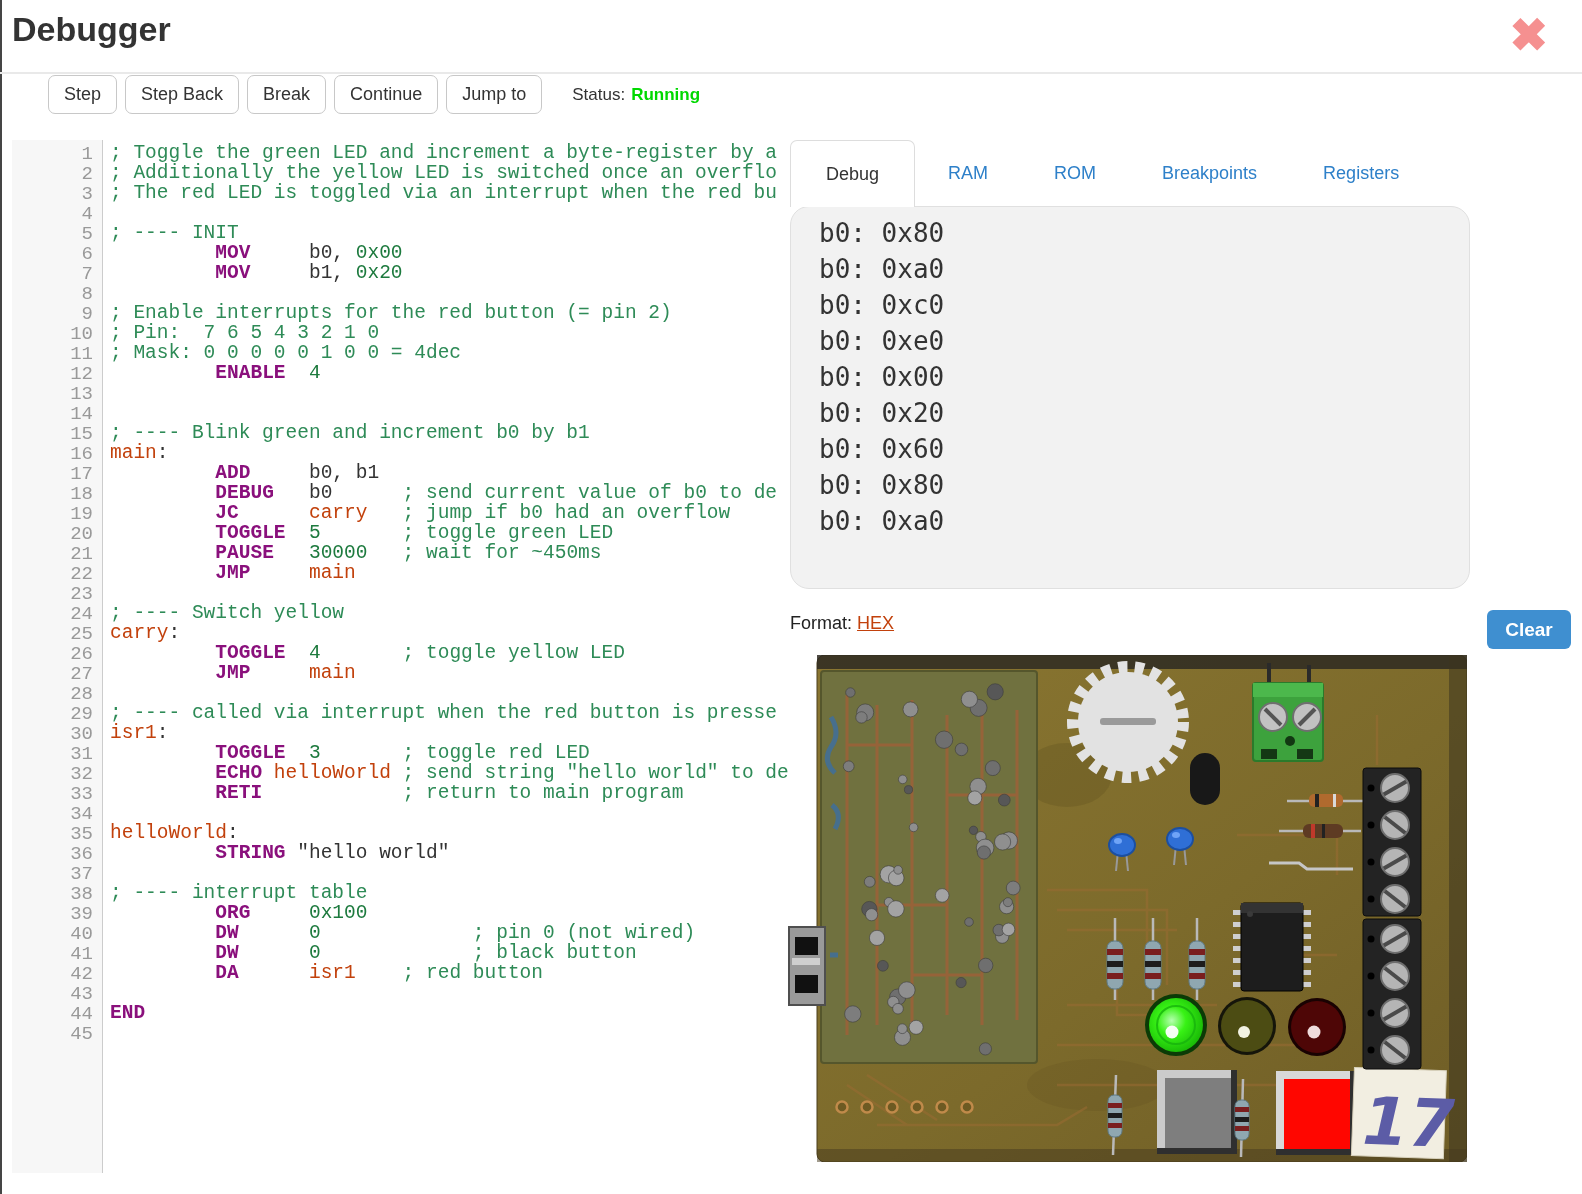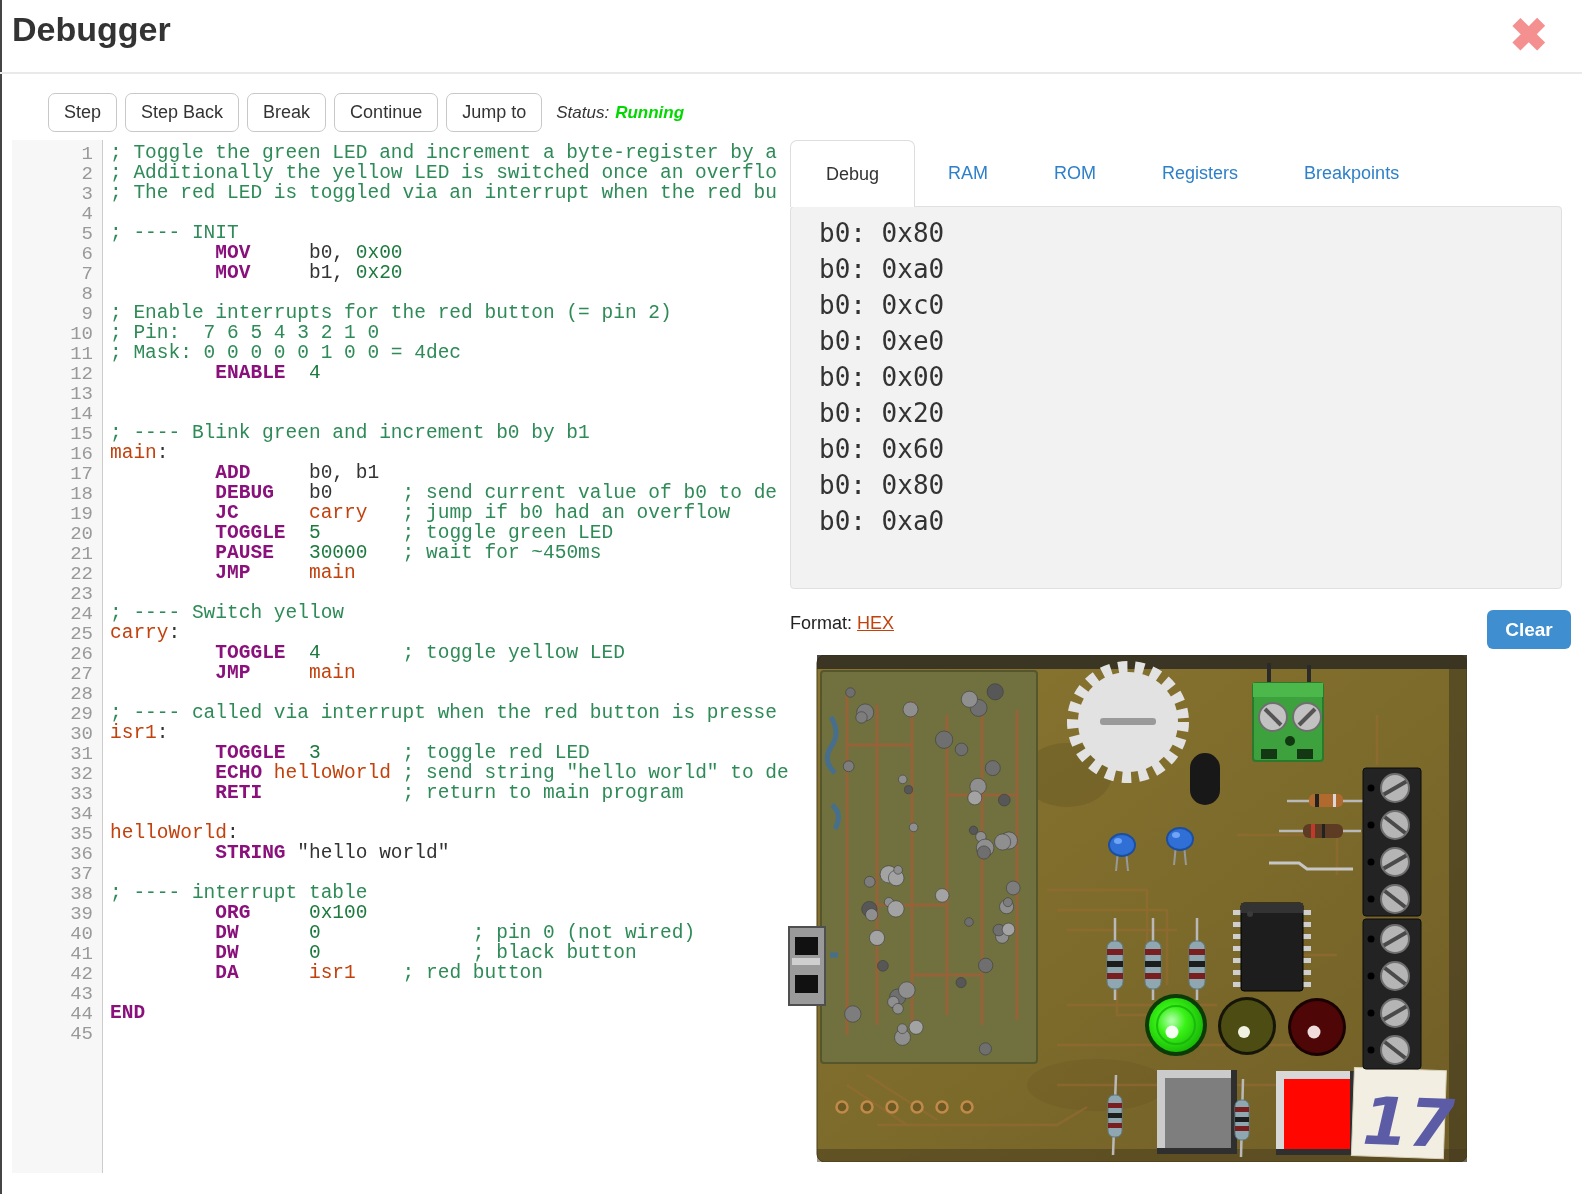--- a/index.html
+++ b/index.html
@@ -7,24 +7,24 @@
         font-family:"Liberation Sans",sans-serif;color:#333;}
   .page-left-edge{position:absolute;left:0;top:0;width:2px;height:1194px;background:#454545;}
 
   
   .app-title{position:absolute;left:12px;top:10px;font-size:34px;font-weight:bold;color:#333;}
   .close-x{position:absolute;right:34px;top:12px;font-size:46px;font-weight:bold;color:#f59090;
            line-height:1;cursor:pointer;}
   .header-rule{position:absolute;left:0;top:72px;width:1582px;height:2px;background:#e9e9e9;}
 
   
-  .toolbar{position:absolute;left:10px;top:93px;display:flex;align-items:center;gap:8px;padding-left:38px;}
+  .toolbar{position:absolute;left:10px;top:75px;display:flex;align-items:center;gap:24px;padding-left:38px;}
   .tbtn{height:39px;padding:0 15px;background:#fff;border:1px solid #c8c8c8;border-radius:7px;
         font-size:18px;color:#333;display:flex;align-items:center;font-family:"Liberation Sans",sans-serif;}
-  .status-wrap{margin-left:6px;font-size:17px;color:#333;display:flex;gap:6px;align-items:center;font-style:italic;}
+  .status-wrap{margin-left:6px;font-size:17px;color:#333;display:flex;gap:6px;align-items:center;}
   .status-value{font-weight:bold;}
 
   
   .editor{position:absolute;left:10px;top:140px;width:1562px;height:1033px;background:#fff;}
   .gutter{position:absolute;left:2px;top:0;width:90px;height:1033px;background:#f7f7f7;
           border-right:1px solid #ccc;}
   .gutter-inner{padding-top:3px;}
   .lineno{height:20px;line-height:20px;text-align:right;padding-right:9px;color:#999;
           font:19px "Liberation Mono",monospace;}
   .code{position:absolute;left:100px;top:3px;white-space:pre;font:19.5px/20px "Liberation Mono",monospace;}
@@ -37,22 +37,22 @@
   .tk-p{color:#333;margin-top:9px;}
 
   
   .panel{position:absolute;left:790px;top:140px;width:772px;background:#fff;}
   .tabs{position:relative;height:67px;display:flex;align-items:stretch;}
   .tab-active{box-sizing:border-box;border:1px solid #ddd;border-bottom:none;border-radius:7px 7px 0 0;
               background:#fff;padding:0 35px;display:flex;align-items:center;font-size:18px;color:#333;
               position:relative;z-index:3;}
   .tab-link{padding:0 33px;display:flex;align-items:center;font-size:18px;color:#2e80c9;
             text-decoration:none;cursor:pointer;}
-  .debug-box{position:relative;box-sizing:border-box;width:772px;height:383px;margin-top:-1px;
-             background:#f2f2f2;border:1px solid #e0e0e0;border-radius:4px;overflow:hidden;z-index:2;}
+  .debug-box{position:relative;box-sizing:border-box;width:680px;height:383px;margin-top:-1px;
+             background:#f2f2f2;border:1px solid #e0e0e0;border-radius:19px;overflow:hidden;z-index:2;}
   .debug-lines{margin-top:-28px;padding-left:28px;font:26px/36px "DejaVu Sans Mono",monospace;color:#333;}
   .format-row{position:absolute;left:790px;top:613px;font-size:18px;color:#222;}
   .format-link{color:#c2410c;text-decoration:underline;cursor:pointer;}
   .clear-btn{position:absolute;left:1487px;top:610px;width:84px;height:39px;background:#3f8fd0;
              border:none;border-radius:6px;color:#fff;font-size:19px;font-weight:bold;
              font-family:"Liberation Sans",sans-serif;cursor:pointer;}
 
   .board-wrap{position:absolute;left:787px;top:655px;width:680px;height:507px;}
 </style>
 </head>
@@ -424,22 +424,22 @@
           </g>
       </g>
     </svg>
   </div>
 
   <div class="panel">
     <div class="tabs" id="tabs-row">
         <div class="tab-active">Debug</div>
         <a class="tab-link">RAM</a>
         <a class="tab-link">ROM</a>
+        <a class="tab-link">Breakpoints</a>
         <a class="tab-link">Registers</a>
-        <a class="tab-link">Breakpoints</a>
       </div>
     <div class="debug-box">
       <div class="debug-lines" id="debug-lines">
           <div>b0: 0x60</div>
           <div>b0: 0x80</div>
           <div>b0: 0xa0</div>
           <div>b0: 0xc0</div>
           <div>b0: 0xe0</div>
           <div>b0: 0x00</div>
           <div>b0: 0x20</div>

